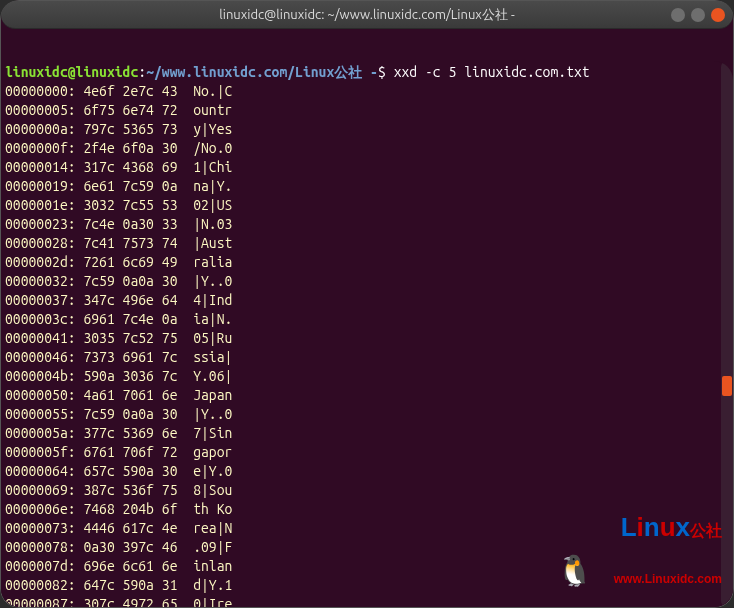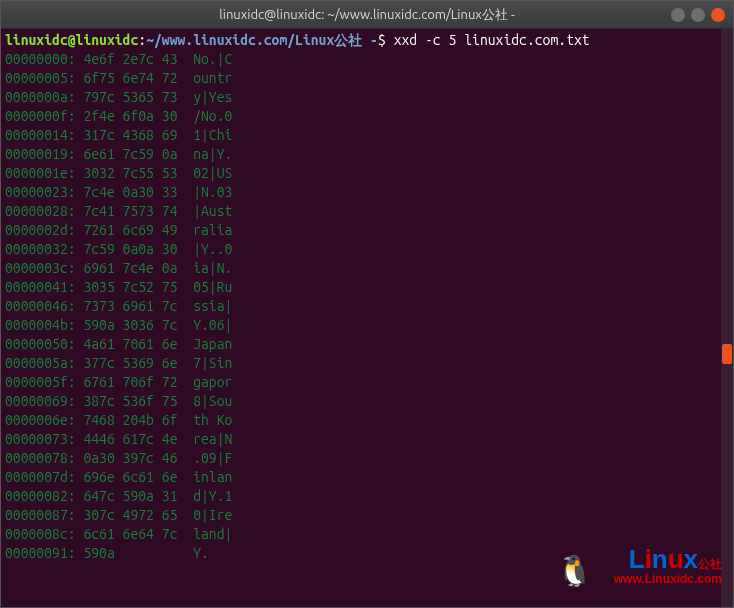--- a/index.html
+++ b/index.html
@@ -1,18 +1,19 @@
 <!DOCTYPE html>
 <html><head>
   <meta charset="utf-8">
   <style>
     * {
       margin: 0;
       padding: 0;
       box-sizing: border-box;
+      border-radius: 19px;
     }
     body {
       background: #2c2c2c;
       font-family: "Ubuntu Mono", "DejaVu Sans Mono", monospace;
       width: 734px;
       height: 608px;
       overflow: hidden;
       position: relative;
     }
     .window {
@@ -56,34 +57,35 @@
     .btn-close { background: #e95420; }
     .terminal-body {
       flex: 1;
       background: #300a24;
       padding: 2px 4px;
       font-size: 14px;
       line-height: 19px;
       color: #ffffff;
       overflow: hidden;
       position: relative;
+      margin-top: 32px;
     }
     .prompt-line {
       white-space: pre;
       font-family: "Ubuntu Mono", "DejaVu Sans Mono", monospace;
     }
     .user-host { color: #8ae234; font-weight: bold; }
     .colon { color: #ffffff; }
     .path { color: #729fcf; font-weight: bold; }
     .dollar { color: #ffffff; }
     .command { color: #ffffff; }
     .hex-line {
       white-space: pre;
       font-family: "Ubuntu Mono", "DejaVu Sans Mono", monospace;
-      color: #15803d;
+      color: #fef9c3;
     }
     .scrollbar {
       position: absolute;
       right: 0;
       top: 0;
       width: 12px;
       height: 100%;
       background: rgba(80,80,80,0.3);
     }
     .scroll-thumb {
@@ -108,20 +110,21 @@
       font-size: 26px;
       line-height: 1;
     }
     .watermark-logo .bl { color: #0066cc; }
     .watermark-logo .rd { color: #cc0000; }
     .watermark-url {
       font-family: Arial, sans-serif;
       font-size: 12px;
       color: #cc0000;
       font-weight: bold;
+      margin-top: 32px;
     }
     .penguin {
       position: absolute;
       right: 140px;
       bottom: 20px;
       font-size: 30px;
       pointer-events: none;
     }
   </style>
 </head>
@@ -143,41 +146,44 @@
         <div class="hex-line">00000005: 6f75 6e74 72  ountr</div>
         <div class="hex-line">0000000a: 797c 5365 73  y|Yes</div>
         <div class="hex-line">0000000f: 2f4e 6f0a 30  /No.0</div>
         <div class="hex-line">00000014: 317c 4368 69  1|Chi</div>
         <div class="hex-line">00000019: 6e61 7c59 0a  na|Y.</div>
         <div class="hex-line">0000001e: 3032 7c55 53  02|US</div>
         <div class="hex-line">00000023: 7c4e 0a30 33  |N.03</div>
         <div class="hex-line">00000028: 7c41 7573 74  |Aust</div>
         <div class="hex-line">0000002d: 7261 6c69 49  ralia</div>
         <div class="hex-line">00000032: 7c59 0a0a 30  |Y..0</div>
+        <div class="hex-line">00000037: 347c 496e 64  4|Ind</div>
         <div class="hex-line">0000003c: 6961 7c4e 0a  ia|N.</div>
         <div class="hex-line">00000041: 3035 7c52 75  05|Ru</div>
         <div class="hex-line">00000046: 7373 6961 7c  ssia|</div>
         <div class="hex-line">0000004b: 590a 3036 7c  Y.06|</div>
         <div class="hex-line">00000050: 4a61 7061 6e  Japan</div>
+        <div class="hex-line">00000055: 7c59 0a0a 30  |Y..0</div>
         <div class="hex-line">0000005a: 377c 5369 6e  7|Sin</div>
         <div class="hex-line">0000005f: 6761 706f 72  gapor</div>
+        <div class="hex-line">00000064: 657c 590a 30  e|Y.0</div>
         <div class="hex-line">00000069: 387c 536f 75  8|Sou</div>
         <div class="hex-line">0000006e: 7468 204b 6f  th Ko</div>
         <div class="hex-line">00000073: 4446 617c 4e  rea|N</div>
         <div class="hex-line">00000078: 0a30 397c 46  .09|F</div>
         <div class="hex-line">0000007d: 696e 6c61 6e  inlan</div>
         <div class="hex-line">00000082: 647c 590a 31  d|Y.1</div>
         <div class="hex-line">00000087: 307c 4972 65  0|Ire</div>
         <div class="hex-line">0000008c: 6c61 6e64 7c  land|</div>
         <div class="hex-line">00000091: 590a          Y.</div>
       </div>
 
     <div class="scrollbar">
       <div class="scroll-thumb"></div>
     </div>
   </div>
 </div>
 
 <div class="penguin">🐧</div>
 <div class="watermark">
-  <div class="watermark-logo"><span class="bl">L</span><span class="rd">i</span><span class="bl">n</span><span class="rd">u</span><span class="bl">x</span><span class="rd" style="font-size:12px">公社</span></div>
+  <div class="watermark-logo"><span class="bl">L</span><span class="rd">i</span><span class="bl">n</span><span class="rd">u</span><span class="bl">x</span><span class="rd" style="font-size:16px">公社</span></div>
   <div class="watermark-url">www.Linuxidc.com</div>
 </div>
 
 </body></html>

